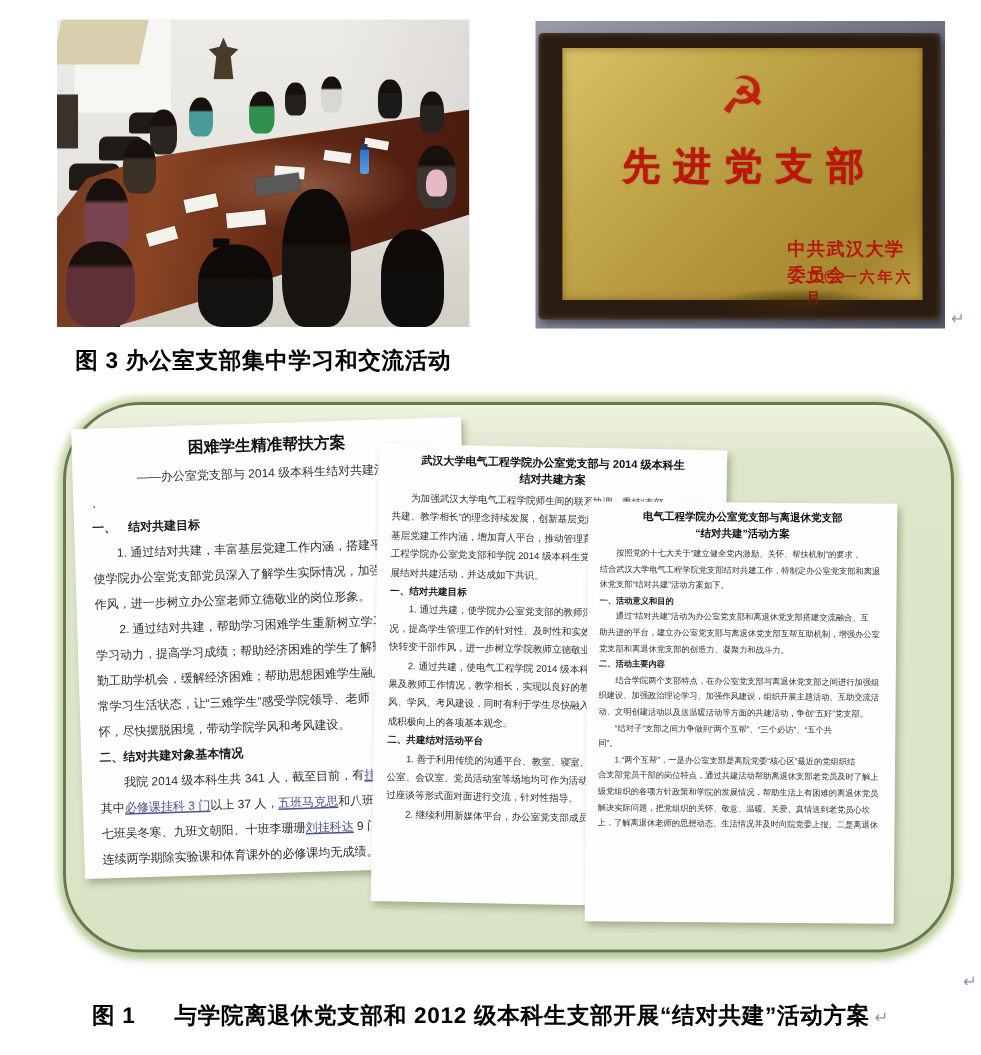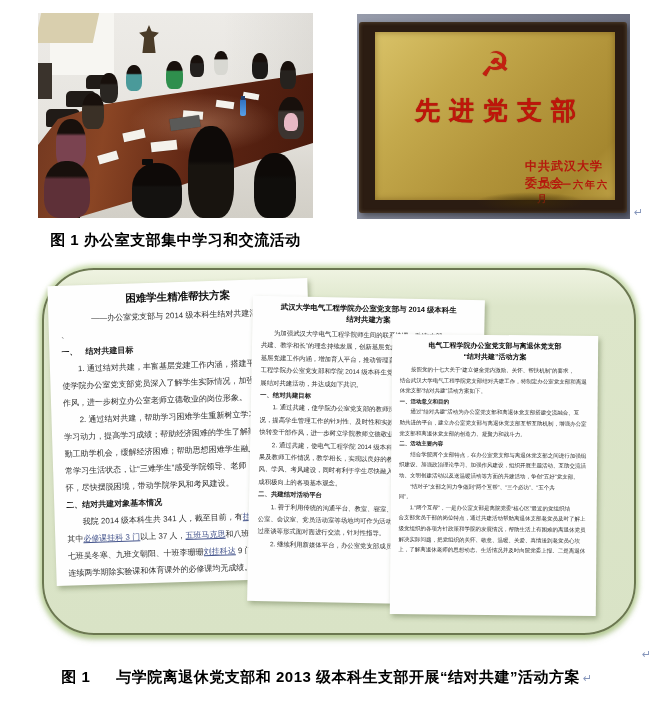--- a/index.html
+++ b/index.html
@@ -137,21 +137,21 @@
       <div class="plq-plate">
         <div class="plq-emblem">☭</div>
         <div class="plq-title">先进党支部</div>
         <div class="plq-issuer">中共武汉大学委员会</div>
         <div class="plq-date">二〇一六年六月</div>
         <div class="plq-smudge"></div>
       </div>
     </div>
   </div>
 
-  <div class="cap cap1">图 1 办公室支部集中学习和交流活动</div>
+  <div class="cap cap1">图 3 办公室支部集中学习和交流活动</div>
   <span class="absmark mk1">↵</span>
 
   <div class="fig3">
 
     <div class="page page1">
       <div class="p1-title">困难学生精准帮扶方案</div>
       <div class="p1-sub">——办公室党支部与 2014 级本科生结对共建活动</div>
       <div class="lines">
           <div class="tl"><span>、</span></div>
           <div class="tl"><span class="b">一、　结对共建目标</span></div>
@@ -218,16 +218,16 @@
           <div class="tl"><span>级党组织的各项方针政策和学院的发展情况，帮助生活上有困难的离退休党员</span></div>
           <div class="tl"><span>解决实际问题，把党组织的关怀、敬意、温暖、关爱、真情送到老党员心坎</span></div>
           <div class="tl"><span>上，了解离退休老师的思想动态、生活情况并及时向院党委上报。二是离退休</span></div>
         </div>
     </div>
 
   </div>
   <span class="absmark mk2">↵</span>
 
   <div class="cap cap3">
-    <span>图 1</span><span class="gap3"></span><span>与学院离退休党支部和 2013 级本科生支部开展“结对共建”活动方案</span><span class="pmark">↵</span>
+    <span>图 1</span><span class="gap3"></span><span>与学院离退休党支部和 2012 级本科生支部开展“结对共建”活动方案</span><span class="pmark">↵</span>
   </div>
 
 </div>
 
 </body></html>

